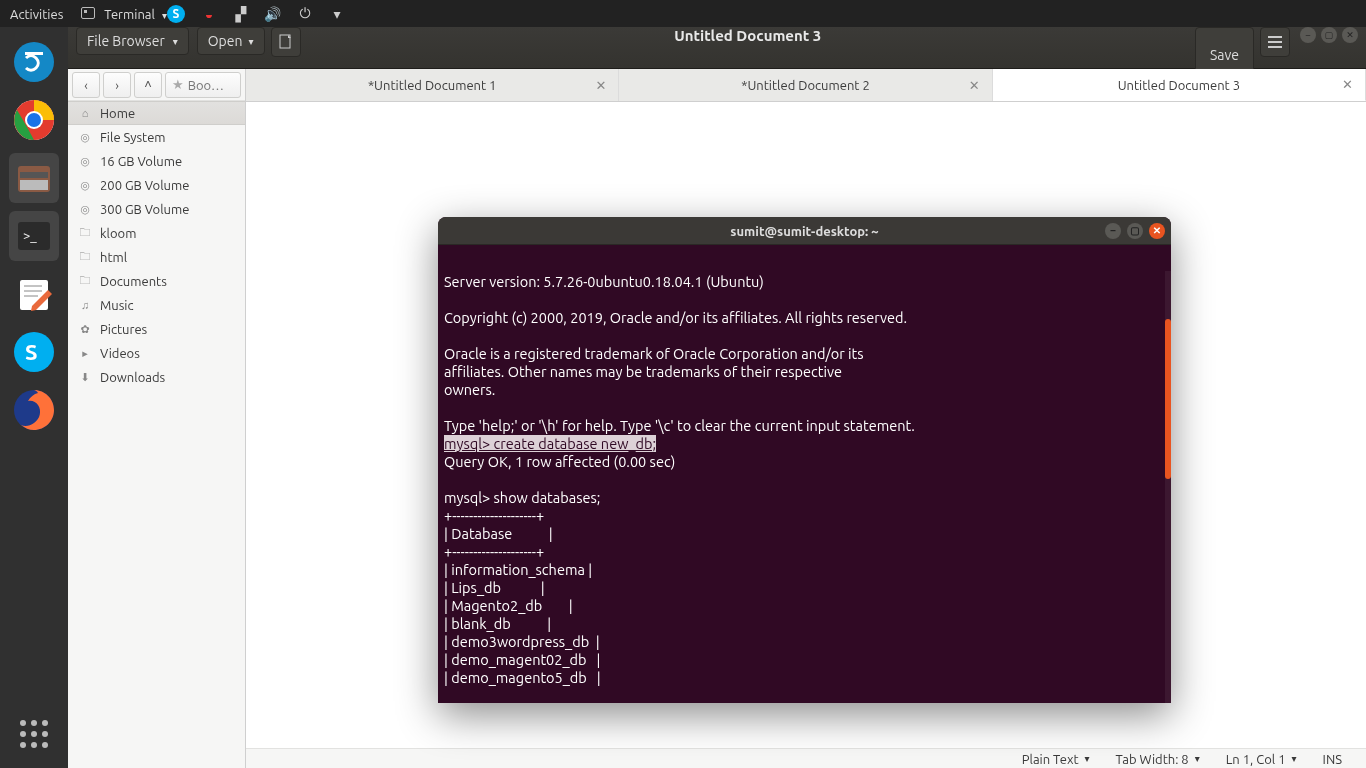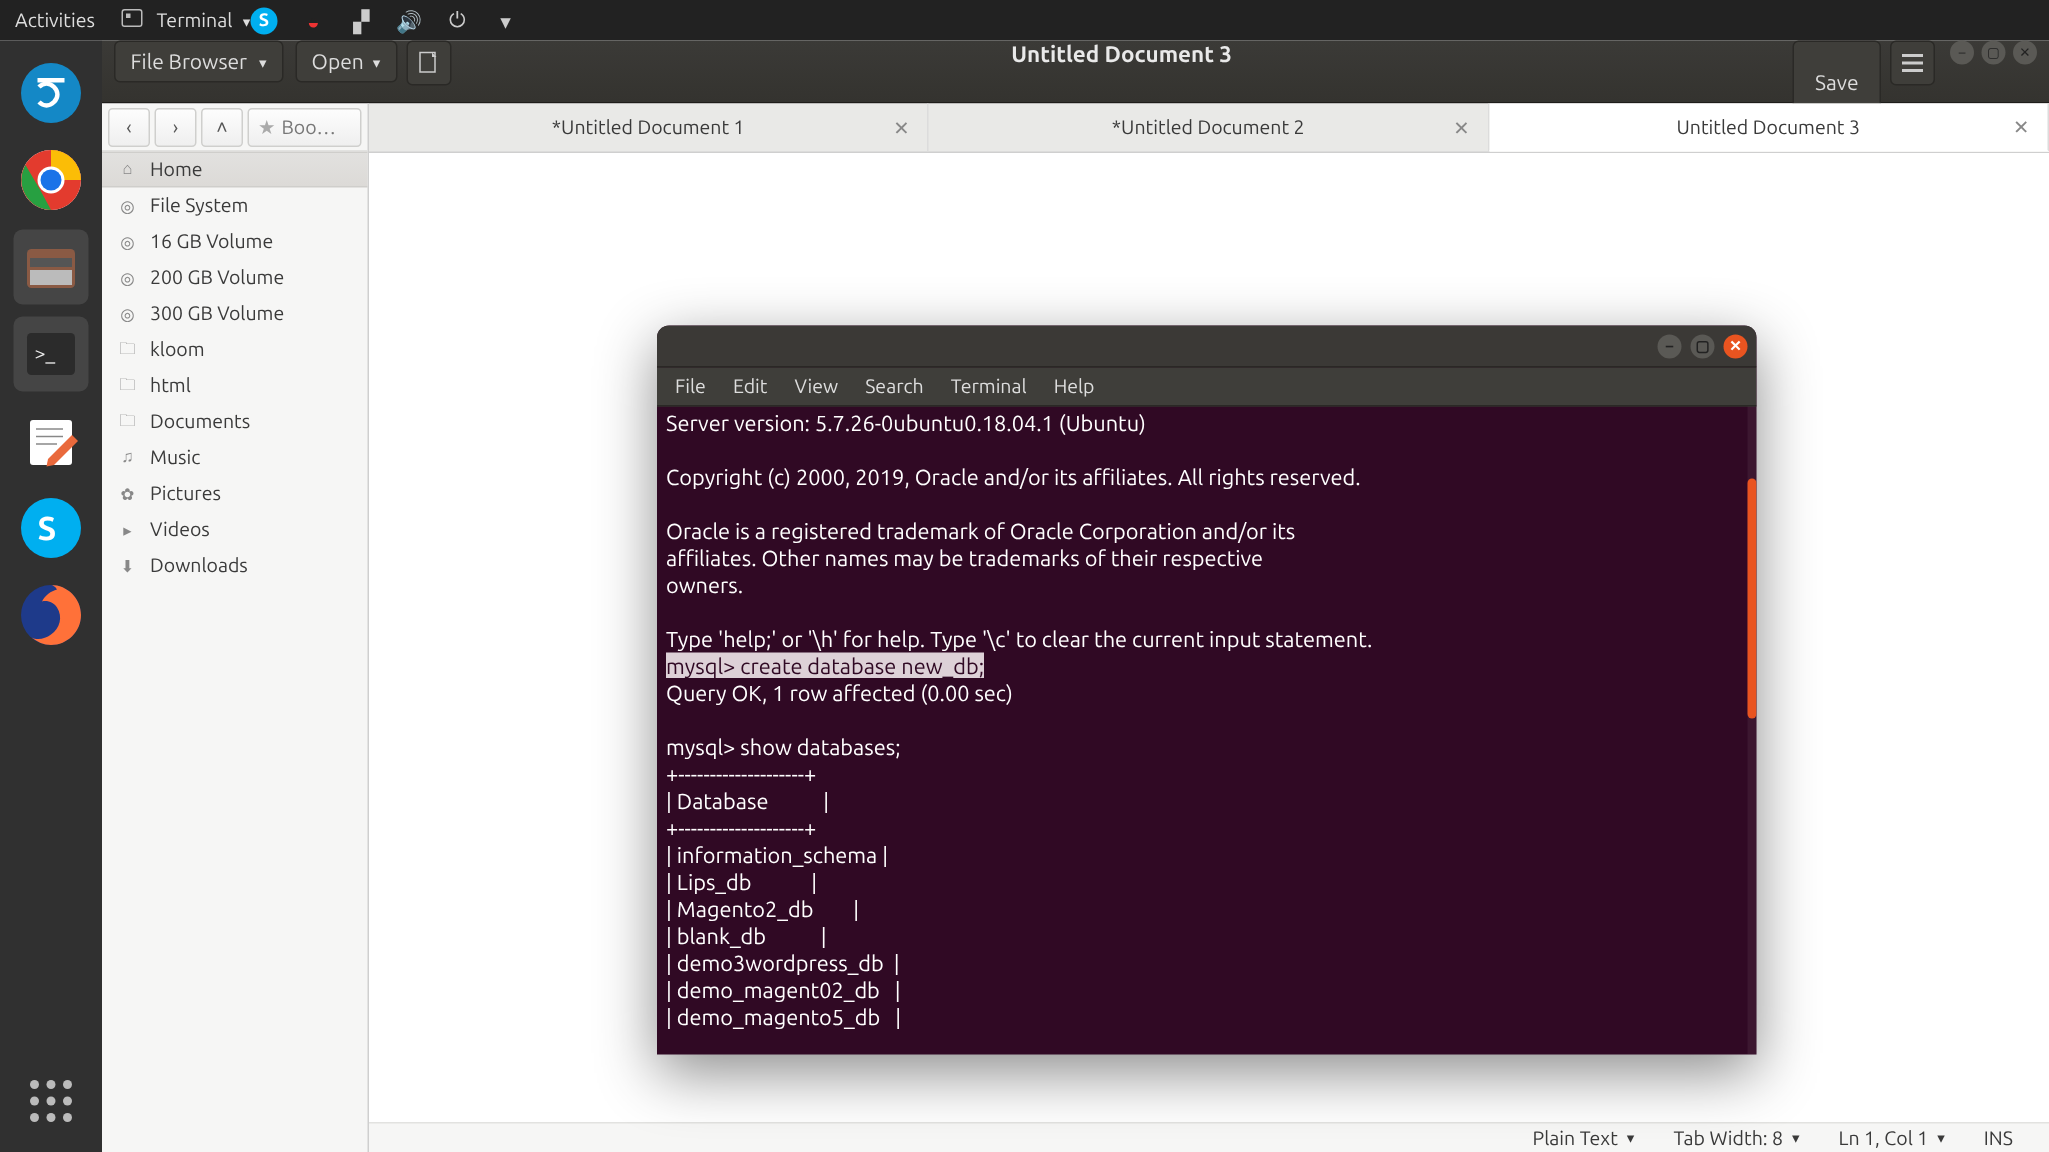--- a/index.html
+++ b/index.html
@@ -54,21 +54,21 @@
   .termtitle .ttext{flex:1;text-align:center}
   .termtitle .controls{position:absolute;right:6px;display:flex;gap:6px}
   .tctl{width:16px;height:16px;border-radius:50%;display:flex;align-items:center;justify-content:center;font-size:10px;cursor:pointer}
   .tmin{background:#5a5955;color:#222}
   .tmax{background:#5a5955;color:#222}
   .tclose{background:#e95420;color:#fff}
   .termmenu{height:26px;background:#3f3e3a;display:flex;align-items:center;gap:18px;padding:0 12px;color:#ddd;font-size:13px;border-bottom:1px solid #2a2825}
   .termmenu span{cursor:pointer}
   .termbody{position:absolute;top:54px;left:0;right:0;bottom:0;padding:2px 6px 6px;overflow:hidden}
   .termbody pre{font-family:"Ubuntu Mono","DejaVu Sans Mono",monospace;font-size:14.5px;line-height:18px;color:#fff;white-space:pre}
-  .termbody .hlsel{background:#ddd1d7;color:#300924;}
+  .termbody .hlsel{background:#ddd1d7;color:#300924;text-decoration:underline}
   .termscroll{position:absolute;right:0;top:54px;width:6px;height:calc(100% - 54px);background:rgba(255,255,255,.06)}
   .termscroll .thumb{position:absolute;right:0;top:48px;width:6px;height:160px;background:#e95420;border-radius:3px}
 </style>
 </head>
 <body>
 
 <div class="topbar">
   <div class="left">
     <span>Activities</span>
     <span>
@@ -275,34 +275,27 @@
     <span>Ln 1, Col 1</span>
     <span style="font-size:10px">▾</span>
   </div>
   <div class="statusitem" style="cursor:default">
     <span>INS</span>
   </div>
 </div>
 
 <div class="termwin">
   <div class="termtitle">
+    <div class="ttext">sumit@sumit-desktop: ~</div>
     <div class="controls">
       <div class="tctl tmin">–</div>
       <div class="tctl tmax">▢</div>
       <div class="tctl tclose">✕</div>
     </div>
   </div>
-  <div class="termmenu" id="termmenu">
-      <span>File</span>
-      <span>Edit</span>
-      <span>View</span>
-      <span>Search</span>
-      <span>Terminal</span>
-      <span>Help</span>
-    </div>
   <div class="termbody">
     <pre id="termpre"><span>Server version: 5.7.26-0ubuntu0.18.04.1 (Ubuntu)
 
 Copyright (c) 2000, 2019, Oracle and/or its affiliates. All rights reserved.
 
 Oracle is a registered trademark of Oracle Corporation and/or its
 affiliates. Other names may be trademarks of their respective
 owners.
 
 Type 'help;' or '\h' for help. Type '\c' to clear the current input statement.

